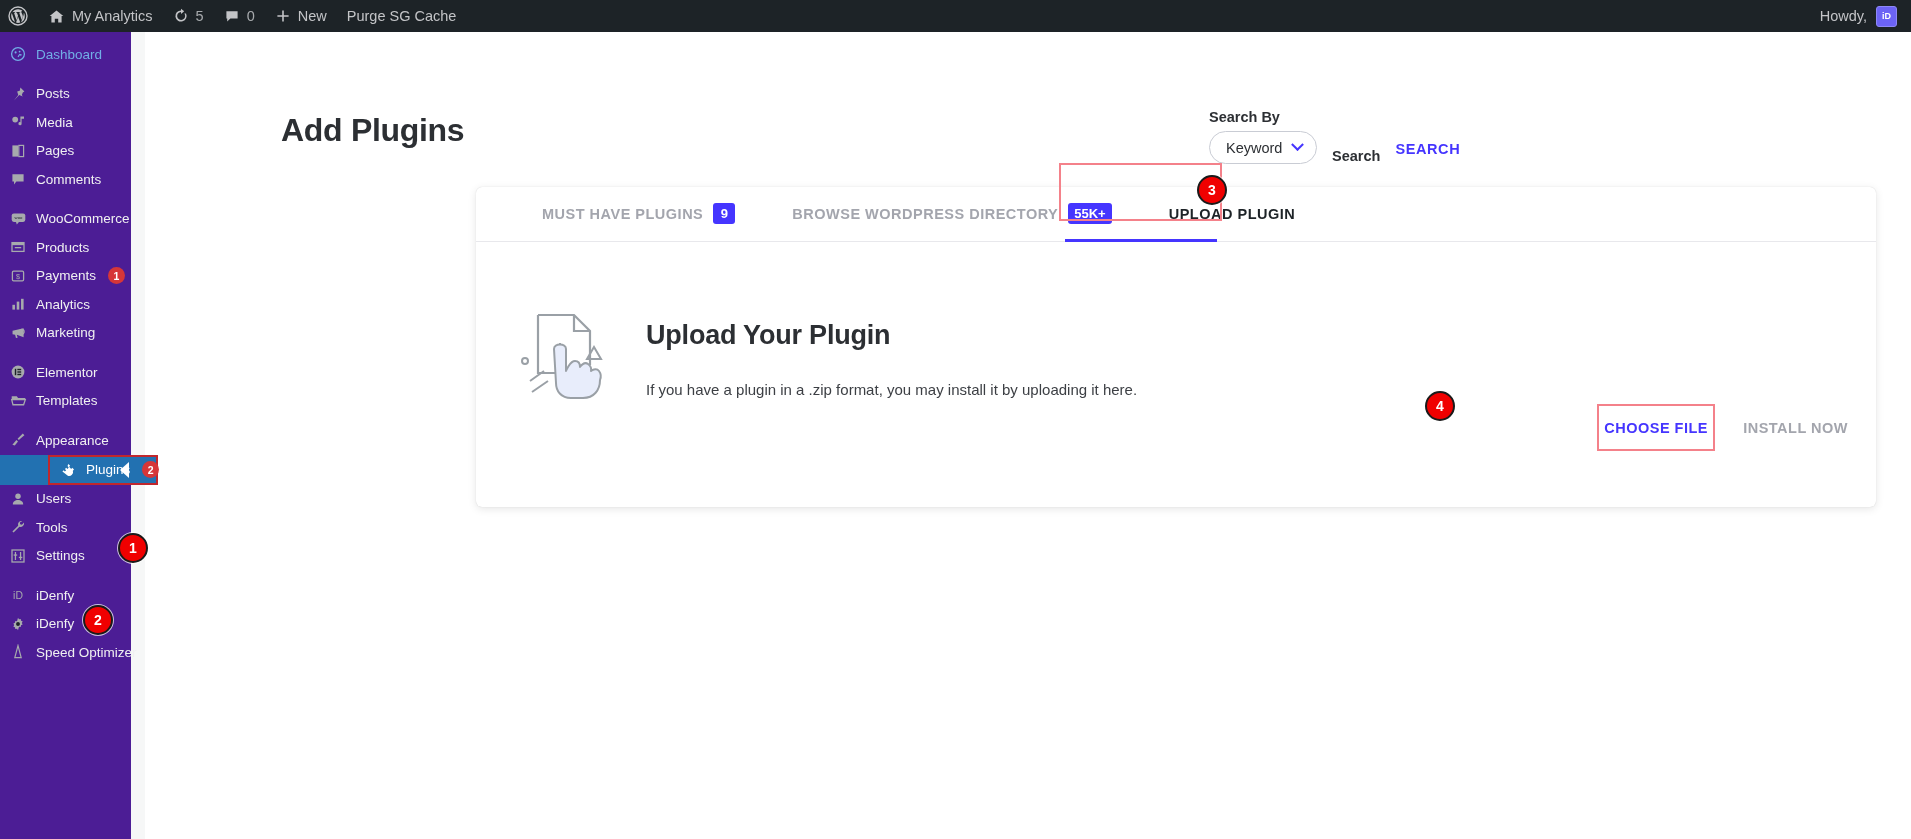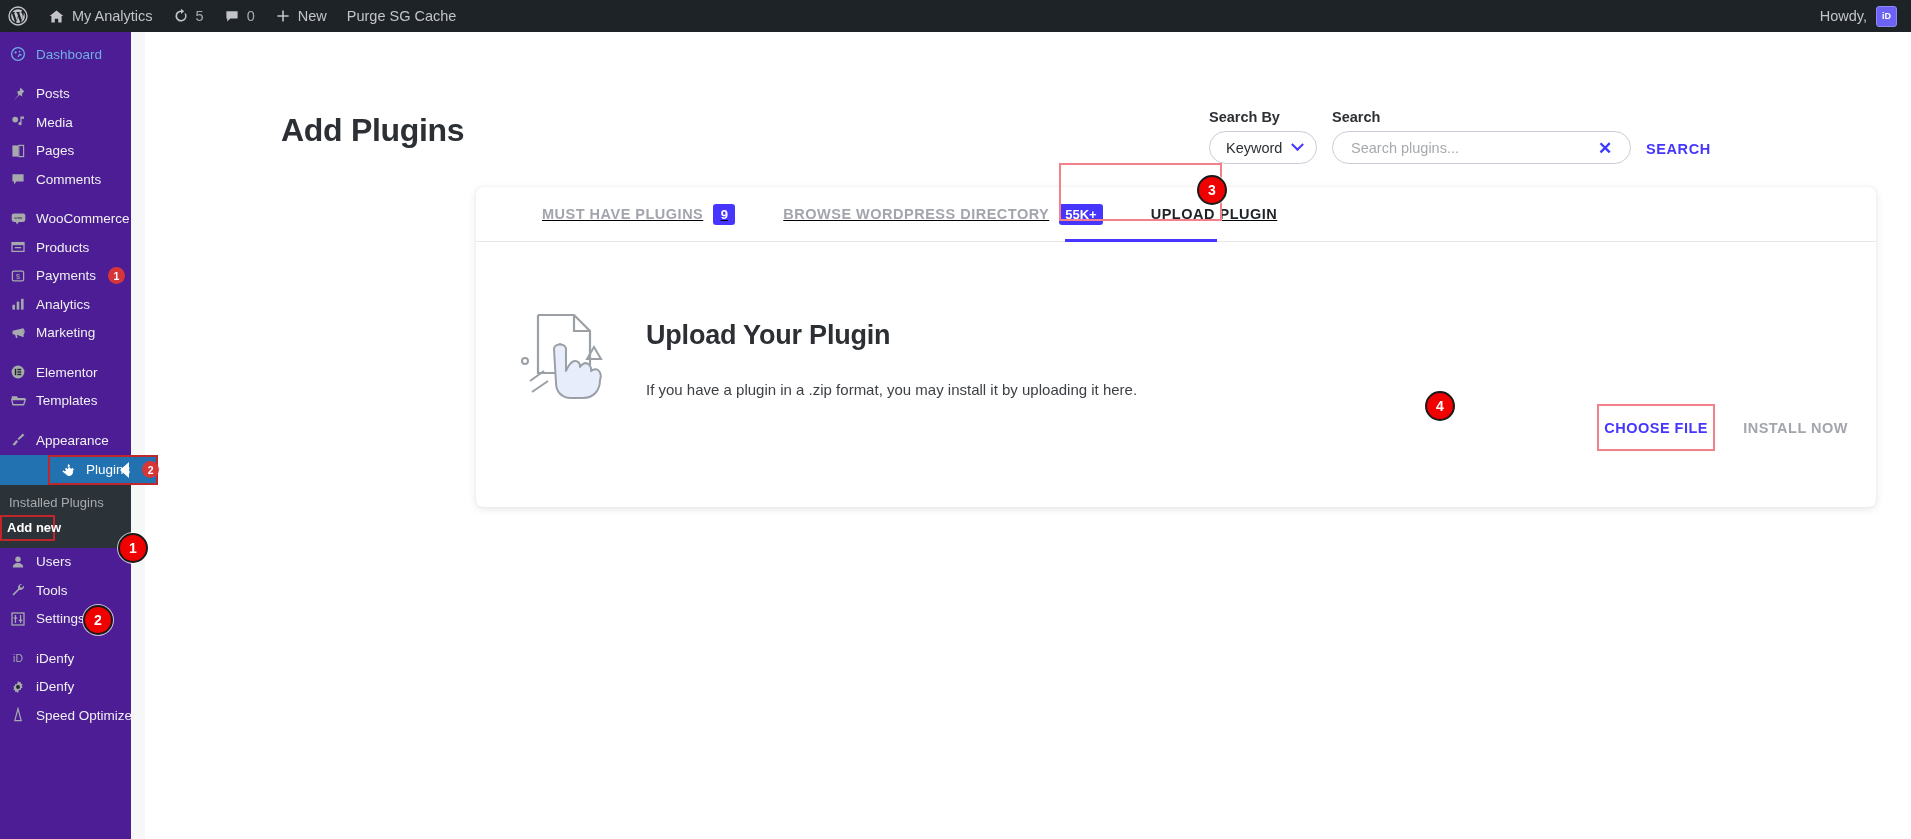--- a/index.html
+++ b/index.html
@@ -197,24 +197,23 @@
     position: absolute; top: 155px; left: 345px;
     width: 1400px; height: 320px;
     background: #fff;
     border-radius: 6px;
     box-shadow: 0 2px 8px rgba(0,0,0,0.10), 0 0 1px rgba(0,0,0,0.18);
   }
   #tabs {
     position: relative;
     height: 55px;
     border-bottom: 1px solid #e8e8ec;
-    display: flex; align-items: center;
+    display: flex; align-items: flex-end;
     padding-left: 42px;
-    gap: 0;
-    text-decoration: underline;
+    gap: 9px;
   }
   .tab {
     position: relative;
     display: flex; align-items: center; gap: 10px;
     height: 55px;
     padding: 0 24px;
     font-size: 14.5px; font-weight: bold; letter-spacing: 0.5px;
     color: #a3a5ad;
     white-space: nowrap;
   }
@@ -508,28 +507,20 @@
         <svg width="16" height="16" viewBox="0 0 20 20">
             <path d="M10.5 2.5l2.2 2.2-1.3 1.3 2.6 2.6 1.3-1.3 2.2 2.2-1.4 1.4a5 5 0 0 1-6.3 6.3L3 11.9l1.6-1.6 1.5 1.5 1.6-1.6-1.5-1.5 1.6-1.6 1.5 1.5 1.6-1.6L9.4 5z" fill="currentColor"></path>
           </svg>
       </span>
       <span>Plugins</span>
       <span class="badge-red">2</span>
     </div>
     <div id="collapse-arrow"></div>
   </div>
 
-  <div id="submenu">
-    <div class="submenu-item">
-      <span>Installed Plugins</span>
-    </div>
-    <div class="submenu-item current">
-      <span>Add new</span>
-    </div>
-  </div>
 
   <div class="menu-item">
     <span class="mi-icon">
       <svg width="16" height="16" viewBox="0 0 20 20">
           <circle cx="10" cy="6.5" r="3.4" fill="currentColor"></circle>
           <path d="M3.5 17c0-3.6 2.9-5.6 6.5-5.6s6.5 2 6.5 5.6z" fill="currentColor"></path>
         </svg>
     </span>
     <span>Users</span>
   </div>
@@ -595,24 +586,20 @@
   <div id="search-area">
     <div class="field-group">
       <div class="field-label">Search By</div>
       <div id="select-keyword">
         <span>Keyword</span>
         <span class="chev"></span>
       </div>
     </div>
     <div class="field-group">
       <div class="field-label">Search</div>
-      <div id="search-input-wrap">
-        <input id="search-input" type="text" placeholder="Search plugins..." style="">
-        <span id="search-clear">✕</span>
-      </div>
     </div>
     <button id="search-button">SEARCH</button>
   </div>
 
   <div id="card">
     <div id="tabs">
       <div class="tab">
         <span>MUST HAVE PLUGINS</span>
         <span class="tab-badge">9</span>
       </div>

